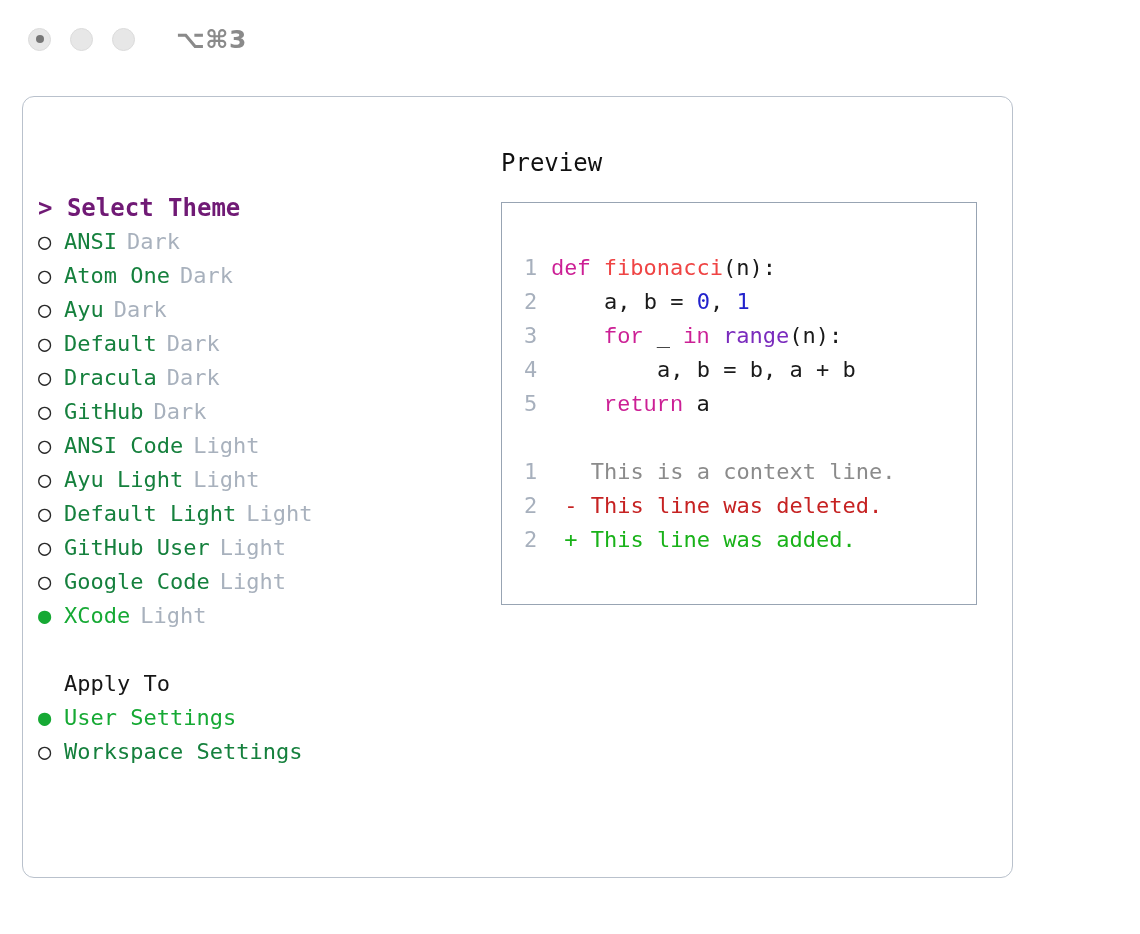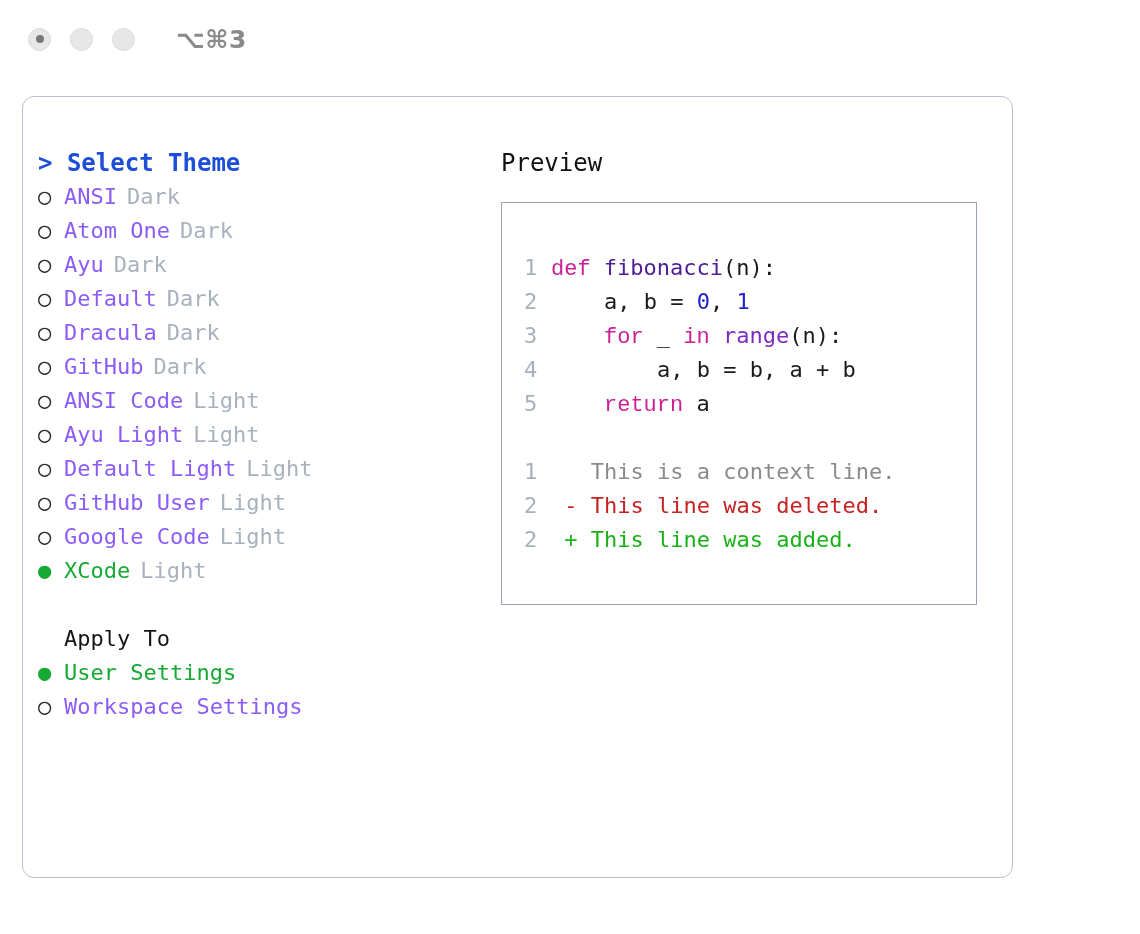--- a/index.html
+++ b/index.html
@@ -86,24 +86,25 @@
   .left-col {
     position: absolute;
     left: 15px;
     top: 49px;
     width: 460px;
   }
 
   .section-title {
     font-size: 24px;
     font-weight: bold;
-    color: #1d4ed8;
+    color: #701a75;
     line-height: 34px;
     white-space: pre;
     letter-spacing: 0px;
+    margin-top: 45px;
   }
 
   .opt-list {
     margin: 0;
     padding: 0;
     list-style: none;
   }
   .opt {
     display: flex;
     align-items: baseline;
@@ -114,21 +115,21 @@
   }
   .marker {
     width: 26px;
     flex: 0 0 26px;
     font-size: 22px;
     color: #2a2a2a;
     line-height: 34px;
     display: inline-block;
   }
   .marker.sel { color: #16a934; }
-  .opt-label { color: #8b5cf6; }
+  .opt-label { color: #15803d; }
   .opt.selected .opt-label { color: #16a934; }
   .opt-cat {
     color: #a8b1bd;
     margin-left: 10px;
   }
 
   .apply-head {
     margin-top: 34px;
     font-size: 22px;
     color: #161616;
@@ -188,21 +189,21 @@
     width: 27px;
     flex: 0 0 27px;
     color: #a7b0bd;
     text-align: left;
   }
   .code-text { color: #1a1a1a; }
 
   .blank-row { height: 34px; }
 
   .tok-kw   { color: #cc1f95; font-family: Liberation Mono, monospace; }
-  .tok-fn   { color: #4c1d95; }
+  .tok-fn   { color: #ef4444; }
   .tok-bi   { color: #7a2bbd; }
   .tok-num  { color: #2222cc; }
   .tok-plain{ color: #1a1a1a; }
 
   .diff-ctx { color: #8b8b8b; text-align: right; }
   .diff-del { color: #c62222; }
   .diff-add { color: #19b219; }
 </style>
 </head>
 <body>

